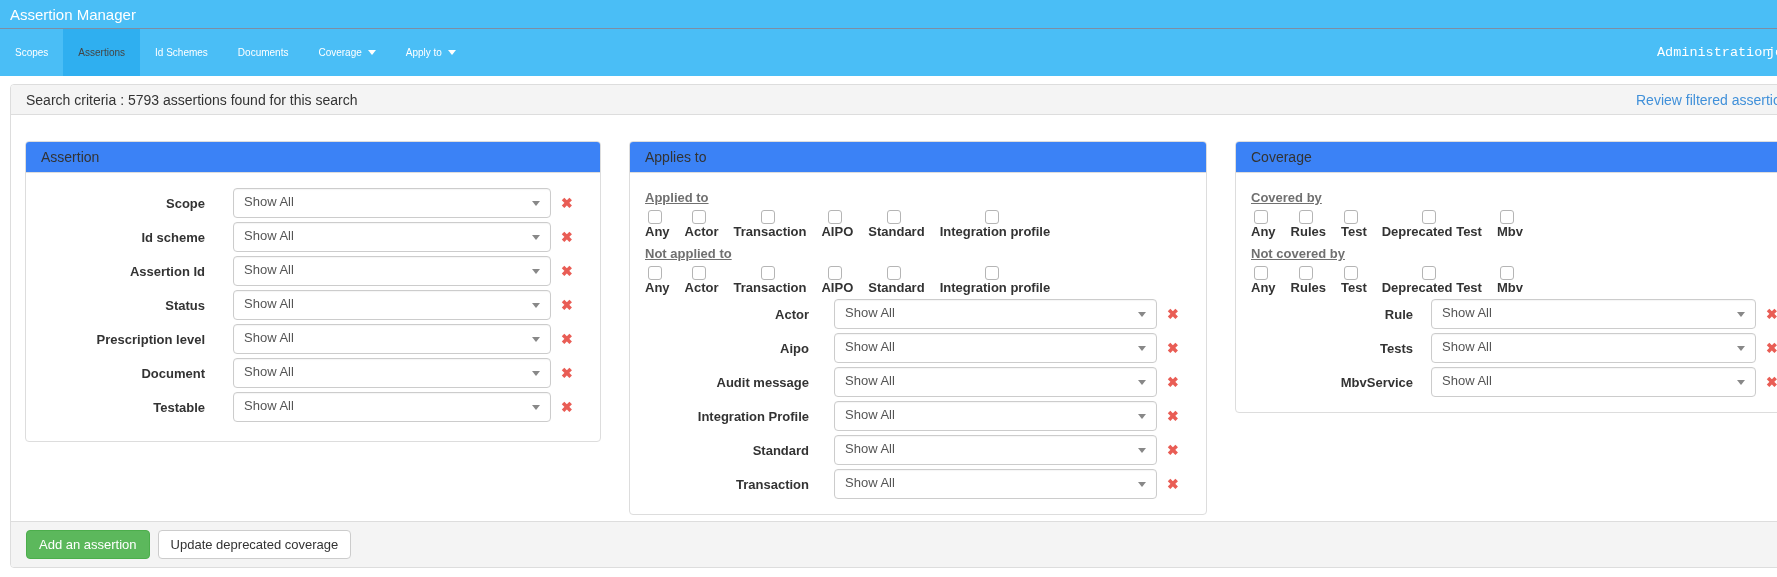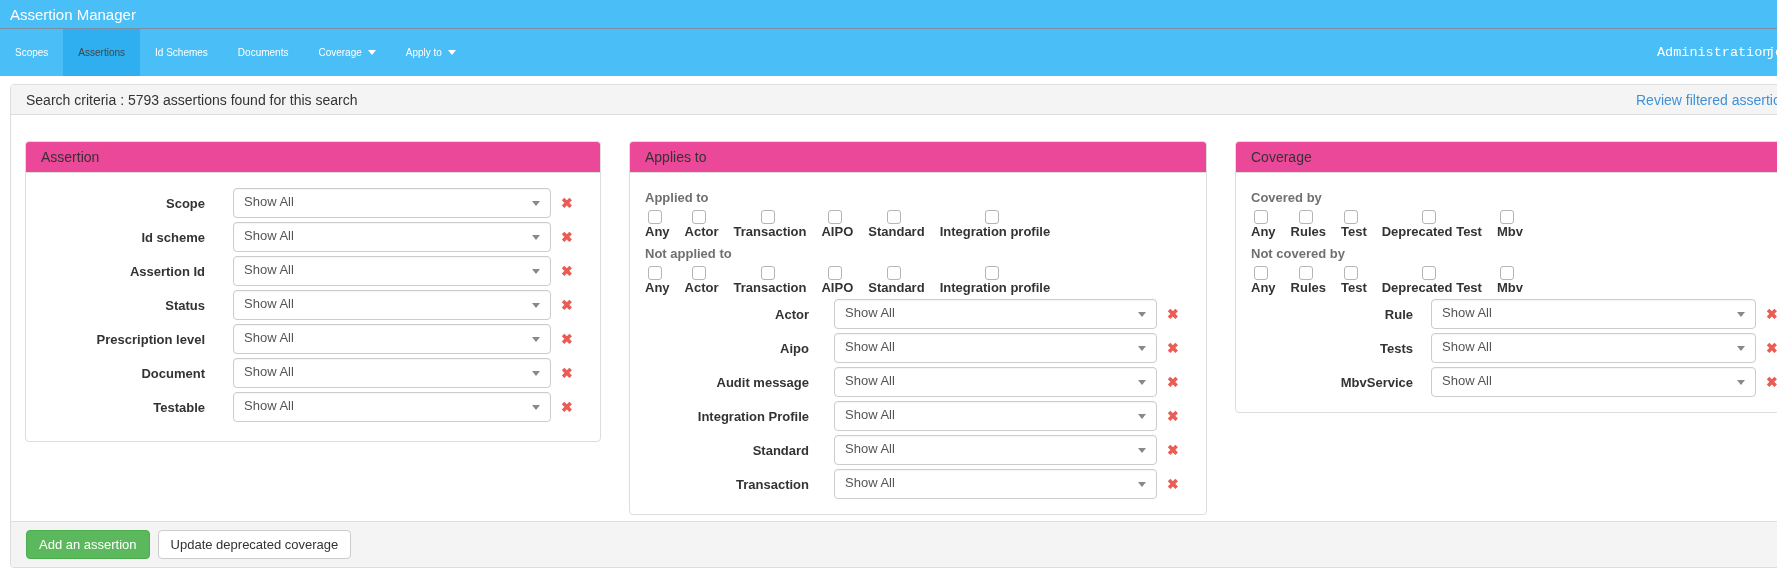--- a/index.html
+++ b/index.html
@@ -47,21 +47,21 @@
     position:absolute; left:0; right:0; bottom:0; height:46px;
     background:#f4f4f4; border-top:1px solid #ddd; border-radius:0 0 3px 3px;
     display:flex; align-items:center; padding:0 15px; gap:8px;
   }
   
   .panel { position:absolute; top:26px; background:#fff; border:1px solid #ddd; border-radius:4px; }
   #panel-assertion { left:14px;  width:576px; }
   #panel-applies   { left:618px; width:578px; }
   #panel-coverage  { left:1224px; width:565px; }
   .panel-head {
-    background:#ec4899; border-bottom:1px solid #ddd; border-radius:3px 3px 0 0;
+    background:#3b82f6; border-bottom:1px solid #ddd; border-radius:3px 3px 0 0;
     padding:7px 15px; font-size:14px; color:#333;
   }
   .panel-body { padding:15px; }
   
   .frow { display:flex; align-items:center; margin-bottom:4px; }
   .flabel { width:164px; flex:none; text-align:right; font-weight:bold; font-size:13px; color:#333; }
   .fselect {
     position:relative; height:30px; background:#fff; border:1px solid #ccc;
     border-radius:4px; display:flex; align-items:center; padding:0 22px 4px 10px;
     color:#555; font-size:13px; cursor:pointer;
@@ -70,21 +70,21 @@
   .p1 .flabel { margin-right:28px; } .p1 .fselect { width:318px; }
   .p2 .flabel { margin-right:25px; } .p2 .fselect { width:323px; }
   .p3 .flabel { width:162px; margin-right:18px; } .p3 .fselect { width:325px; }
   .fcaret {
     position:absolute; right:10px; top:12px; width:0; height:0;
     border-left:4px solid transparent; border-right:4px solid transparent;
     border-top:5px solid #888;
   }
   .clear-btn { margin-left:10px; color:#e95d55; font-weight:bold; font-size:14px; cursor:pointer; line-height:1; }
   
-  .group-label { color:#707070; font-weight:bold; font-size:13px; margin:2px 0 5px; }
+  .group-label { color:#707070; font-weight:bold; font-size:13px; margin:2px 0 5px;text-decoration:underline; }
   .cbrow { display:flex; align-items:center; margin-bottom:7px; }
   .cb { display:flex; align-items:center; margin-right:15px; cursor:pointer;flex-direction:column; }
   .cbbox { width:14px; height:14px; flex:none; background:#fff; border:1px solid #b5b5b5; border-radius:3px; margin-right:5px; }
   .cblabel { font-weight:bold; font-size:13px; color:#333; white-space:nowrap; }
   .cb-gap { margin-bottom:4px; }
   
   .btn { border-radius:4px; padding:6px 12px; font-size:13px; cursor:pointer; font-family:inherit; }
   .btn-green { background:#5cb85c; border:1px solid #4cae4c; color:#fff; }
   .btn-default { background:#fff; border:1px solid #ccc; color:#333; }
 </style>

